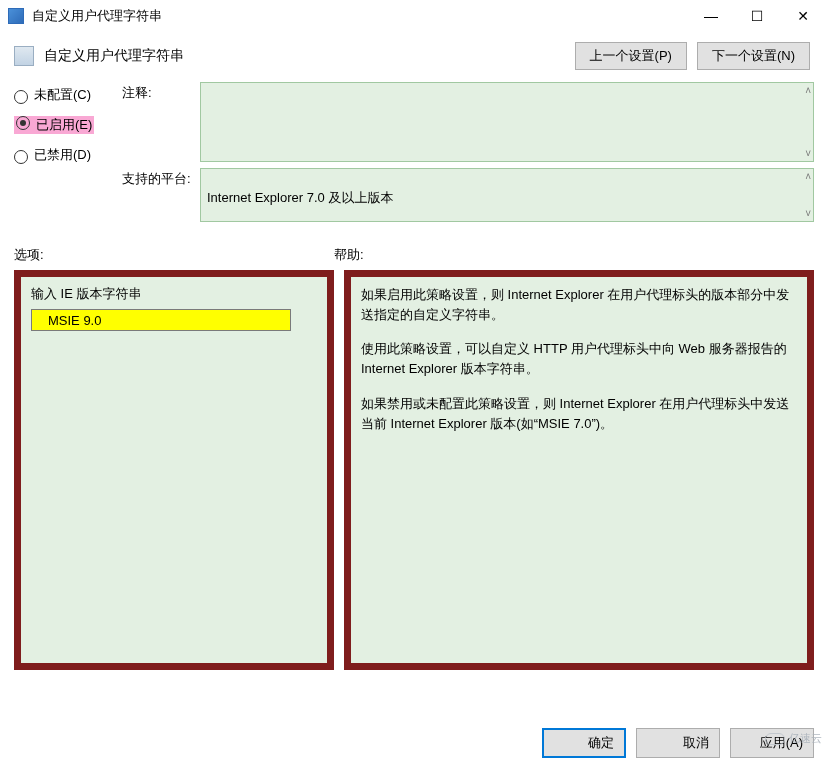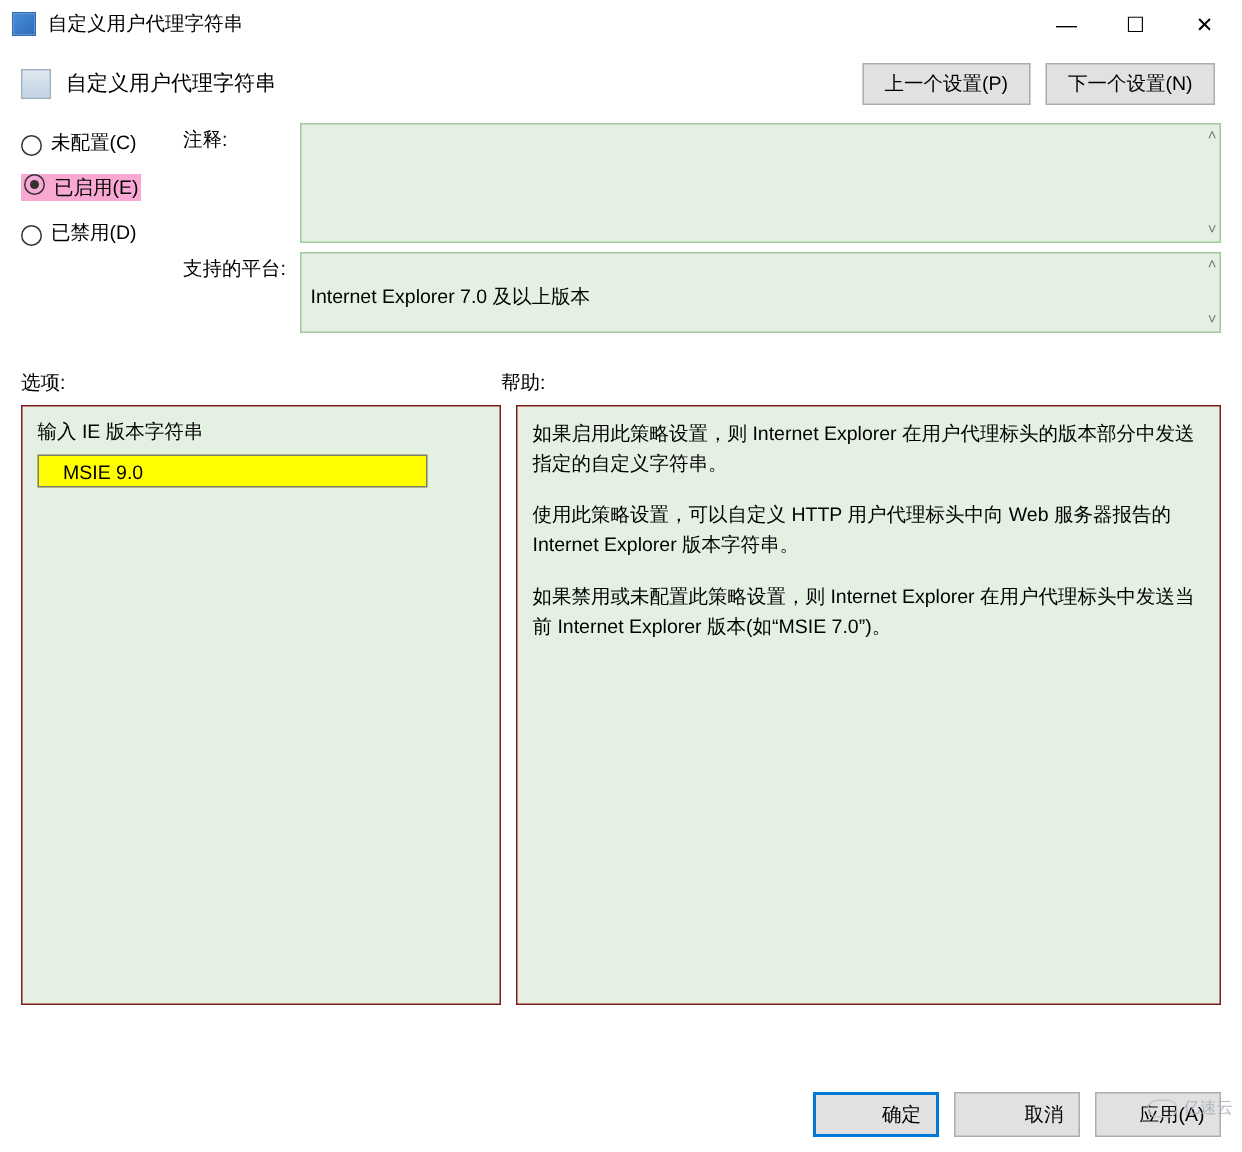--- a/index.html
+++ b/index.html
@@ -106,21 +106,21 @@
       display:flex;
       margin-top:18px;
       padding: 0 0 6px 0;
     }
     .section-labels .opt-lbl { width:320px; }
     .section-labels .help-lbl { flex:1; }
 
     
     .panels { display:flex; gap:10px; height:400px; }
     .panel {
-      border:1px solid #7f1d1d;
+      border:7px solid #7f1d1d;
       background:#e3f0e2;
       padding:8px 10px;
     }
     .options-panel { width:320px; }
     .help-panel { flex:1; line-height:1.55; font-size:13px; }
     .help-panel p { margin-bottom:14px; }
 
     .opt-field-label { margin-bottom:6px; }
     .opt-input {
       width:260px;

